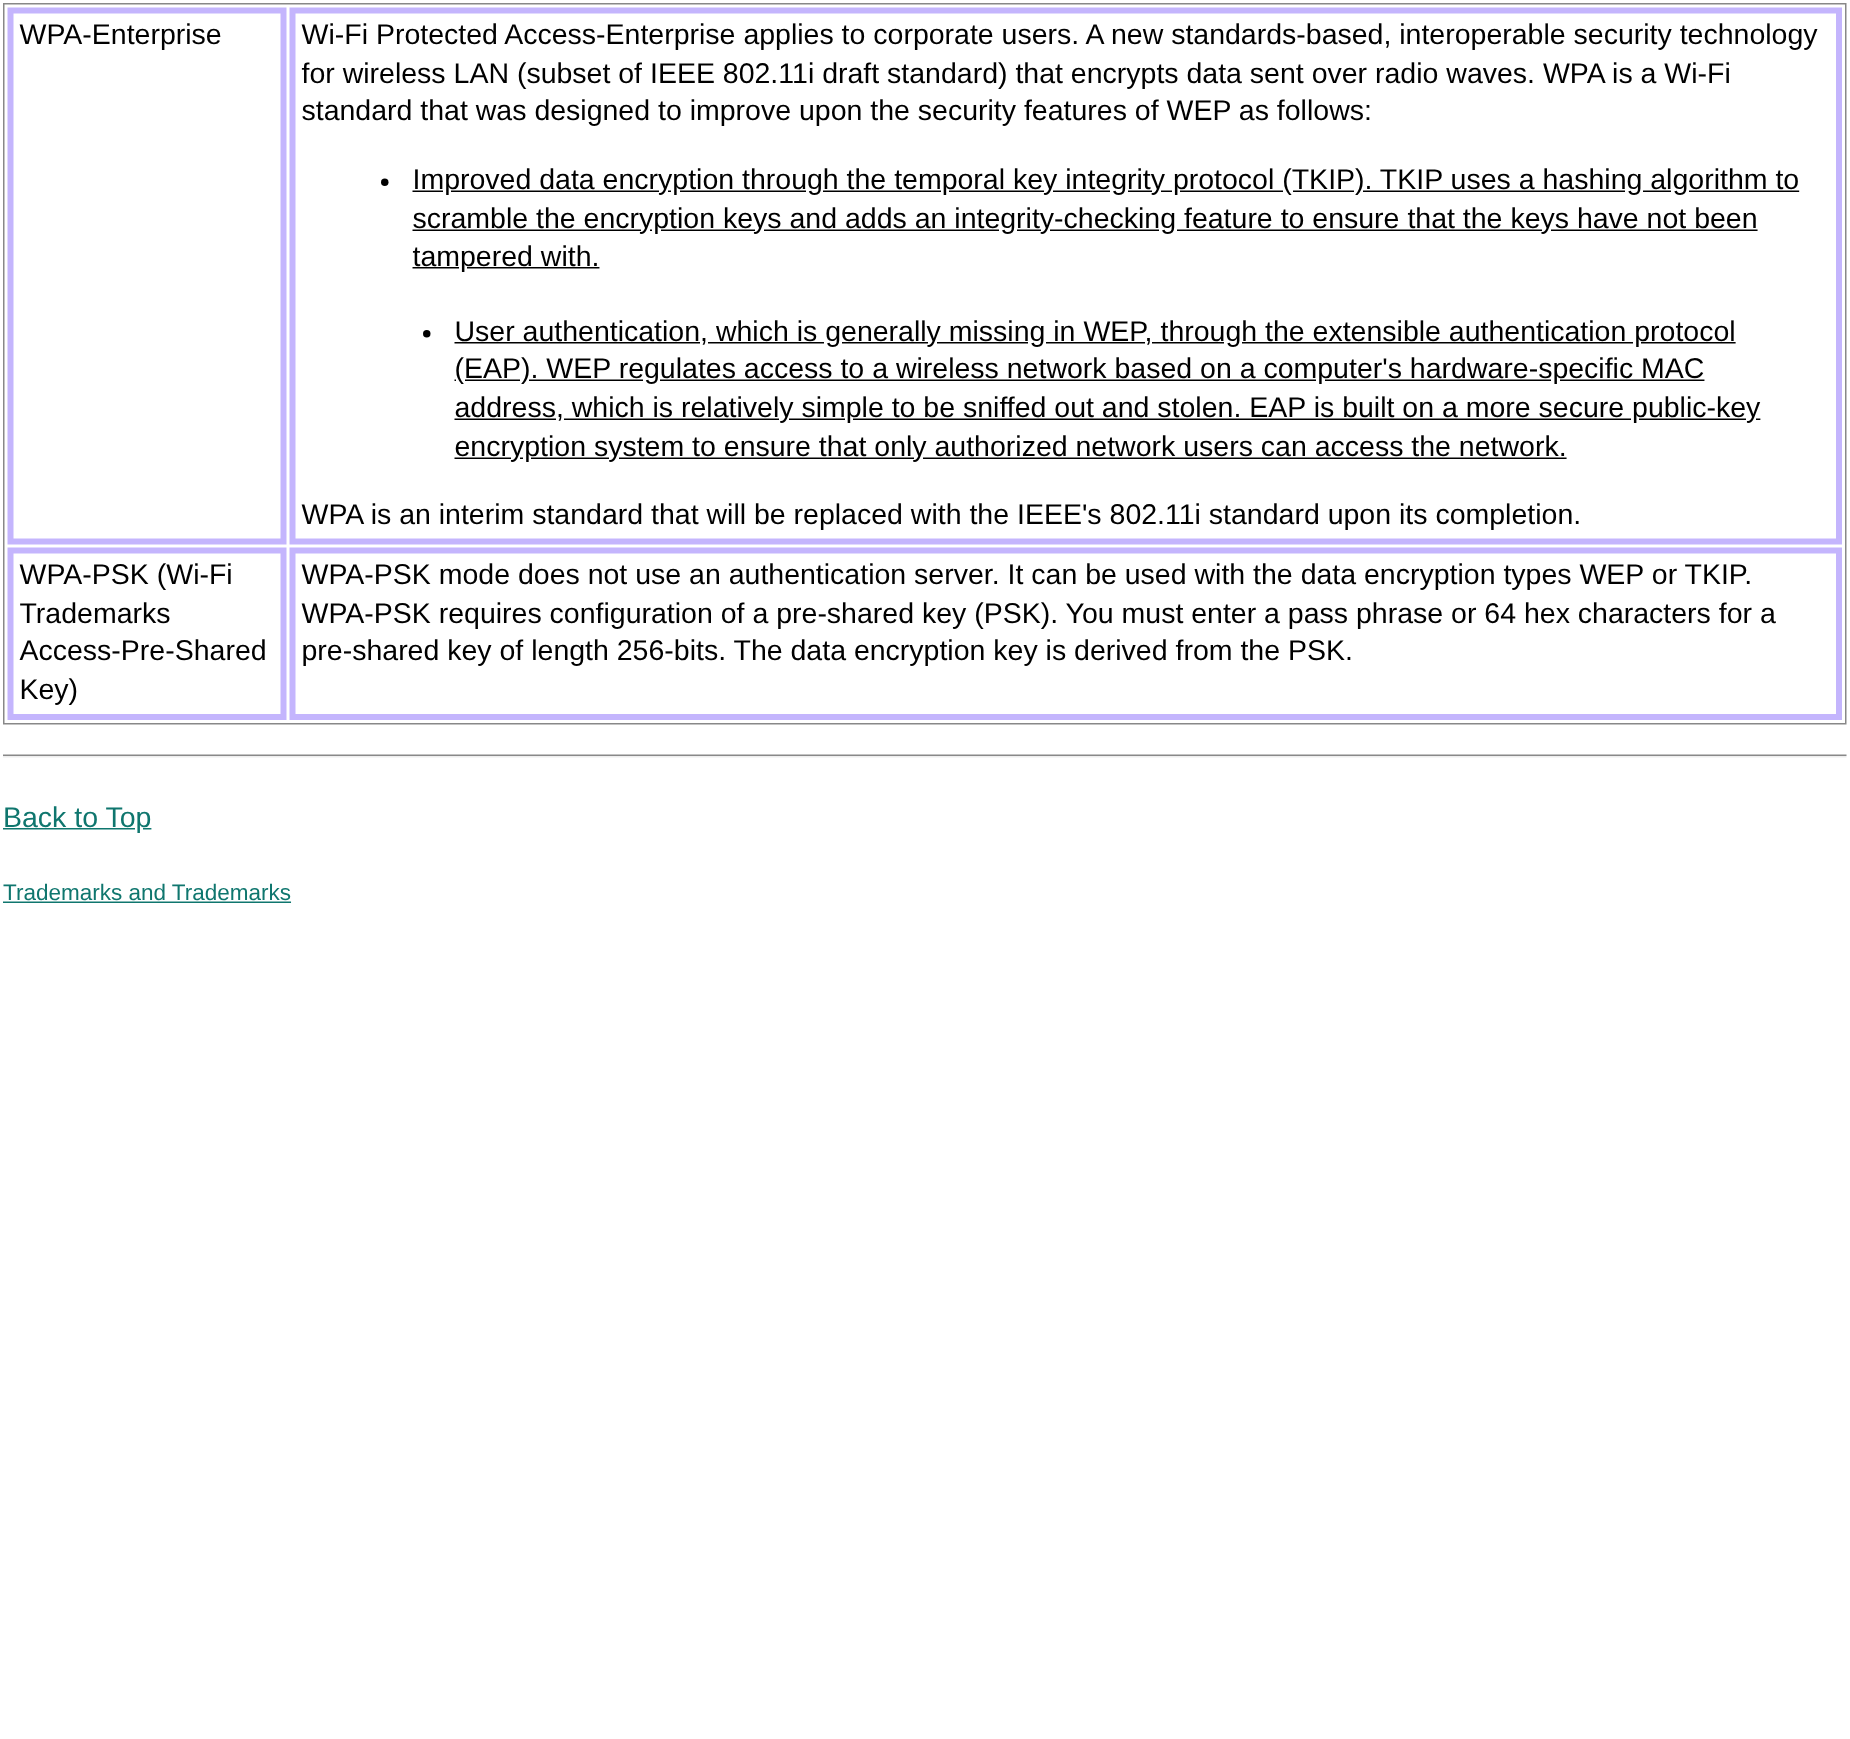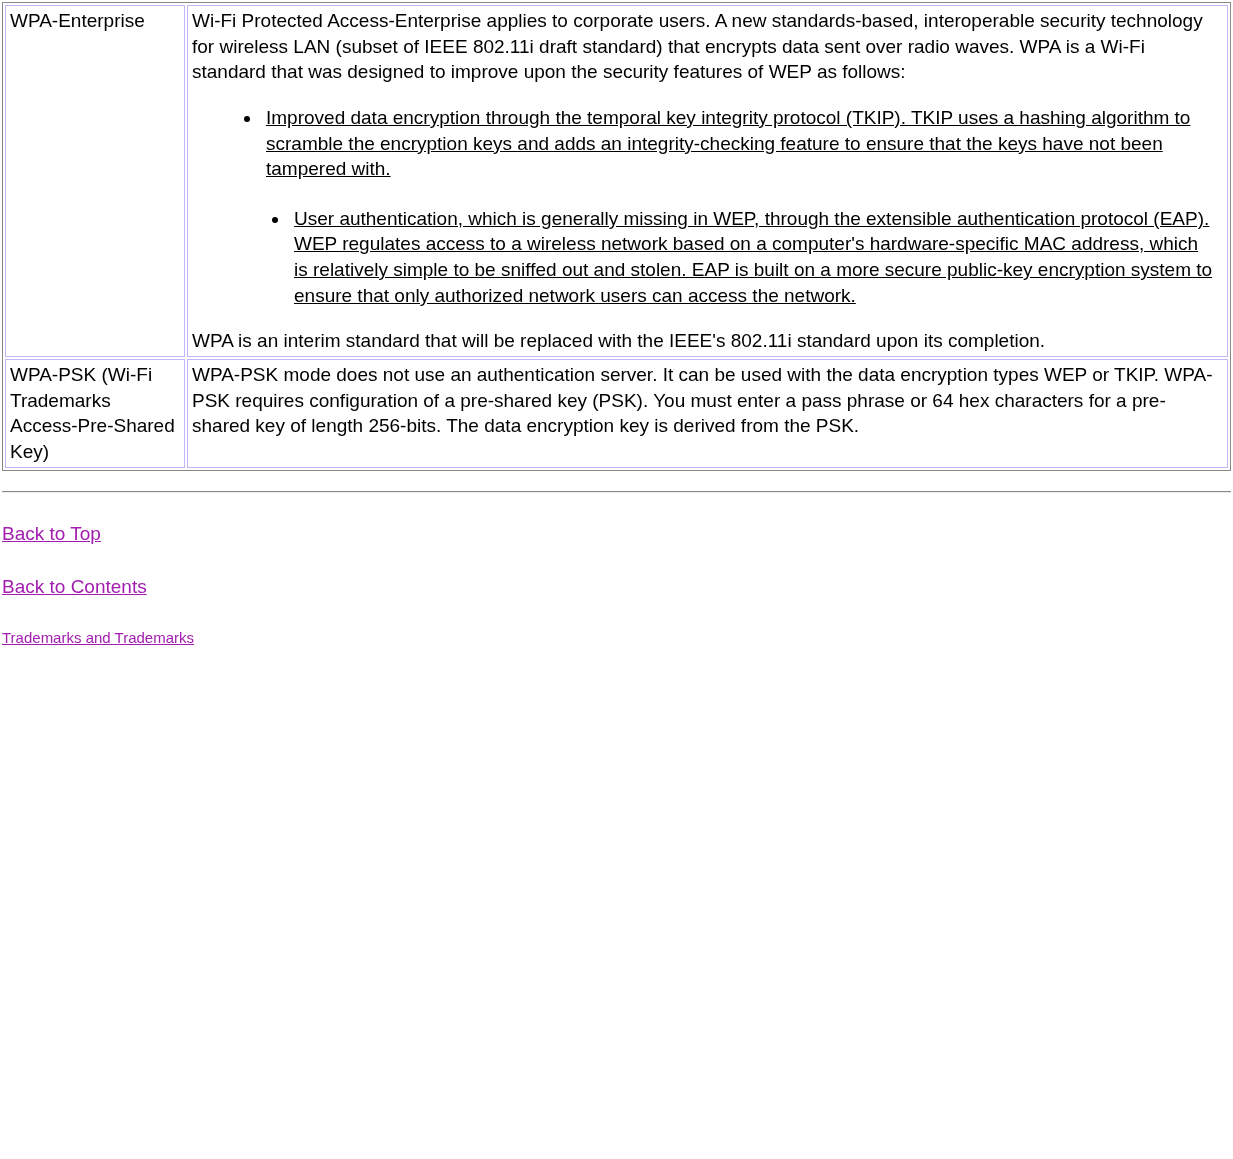--- a/index.html
+++ b/index.html
@@ -10,21 +10,21 @@
       color: #000;
       line-height: 1.35;
     }
     table {
       border-collapse: separate;
       border-spacing: 2px;
       width: 100%;
       border: 1px solid #888;
     }
     td {
-      border: 1px solid #c4b5fd;
+      border: 4px solid #c4b5fd;
       padding: 2px 4px;
       vertical-align: top;
     }
     td.term {
       width: 170px;
     }
     ul {
       list-style-type: disc;
       padding-left: 70px;
       margin-top: 20px;
@@ -42,21 +42,21 @@
     }
     hr {
       margin-top: 20px;
       margin-bottom: 20px;
       border: none;
       border-top: 1px solid #888;
       border-bottom: 1px solid #eee;
       height: 0;
     }
     a {
-      color: #a21caf;
+      color: #0f766e;
       text-decoration: underline;
     }
     .nav-links {
       margin-top: 28px;
     }
     .nav-links p {
       margin: 0 0 28px 0;
     }
     .small-link {
       font-size: 15px;
@@ -82,15 +82,14 @@
       <td class="term">WPA-PSK (Wi-Fi Trademarks Access-Pre-Shared Key)</td>
       <td>WPA-PSK mode does not use an authentication server. It can be used with the data encryption types WEP or TKIP. WPA-PSK requires configuration of a pre-shared key (PSK). You must enter a pass phrase or 64 hex characters for a pre-shared key of length 256-bits. The data encryption key is derived from the PSK.</td>
     </tr>
   </tbody>
 </table>
 
 <hr>
 
 <div class="nav-links">
   <p><a href="#">Back to Top</a></p>
-  <p><a href="#">Back to Contents</a></p>
   <p class="small-link"><a href="#">Trademarks and Trademarks</a></p>
 </div>
 
 </body></html>

